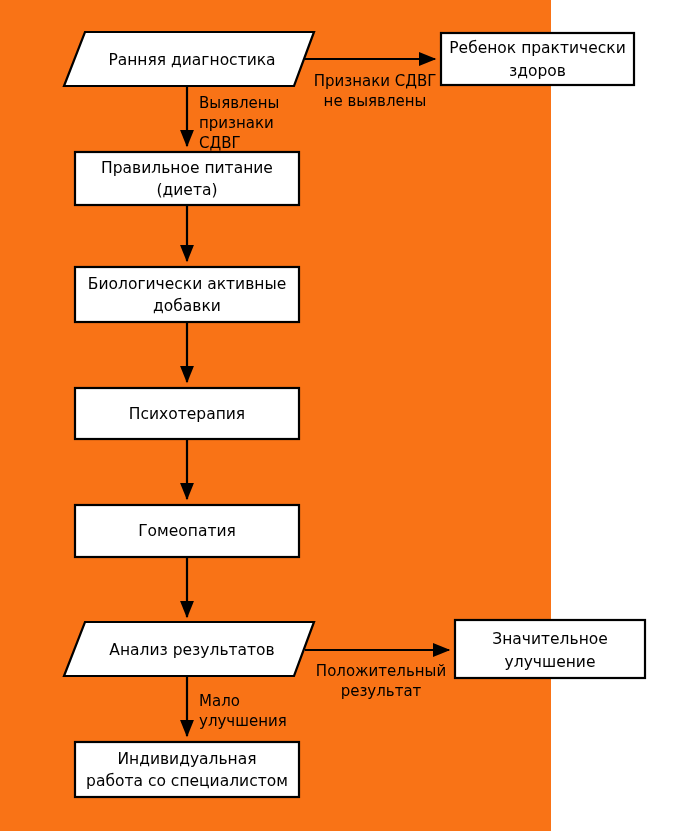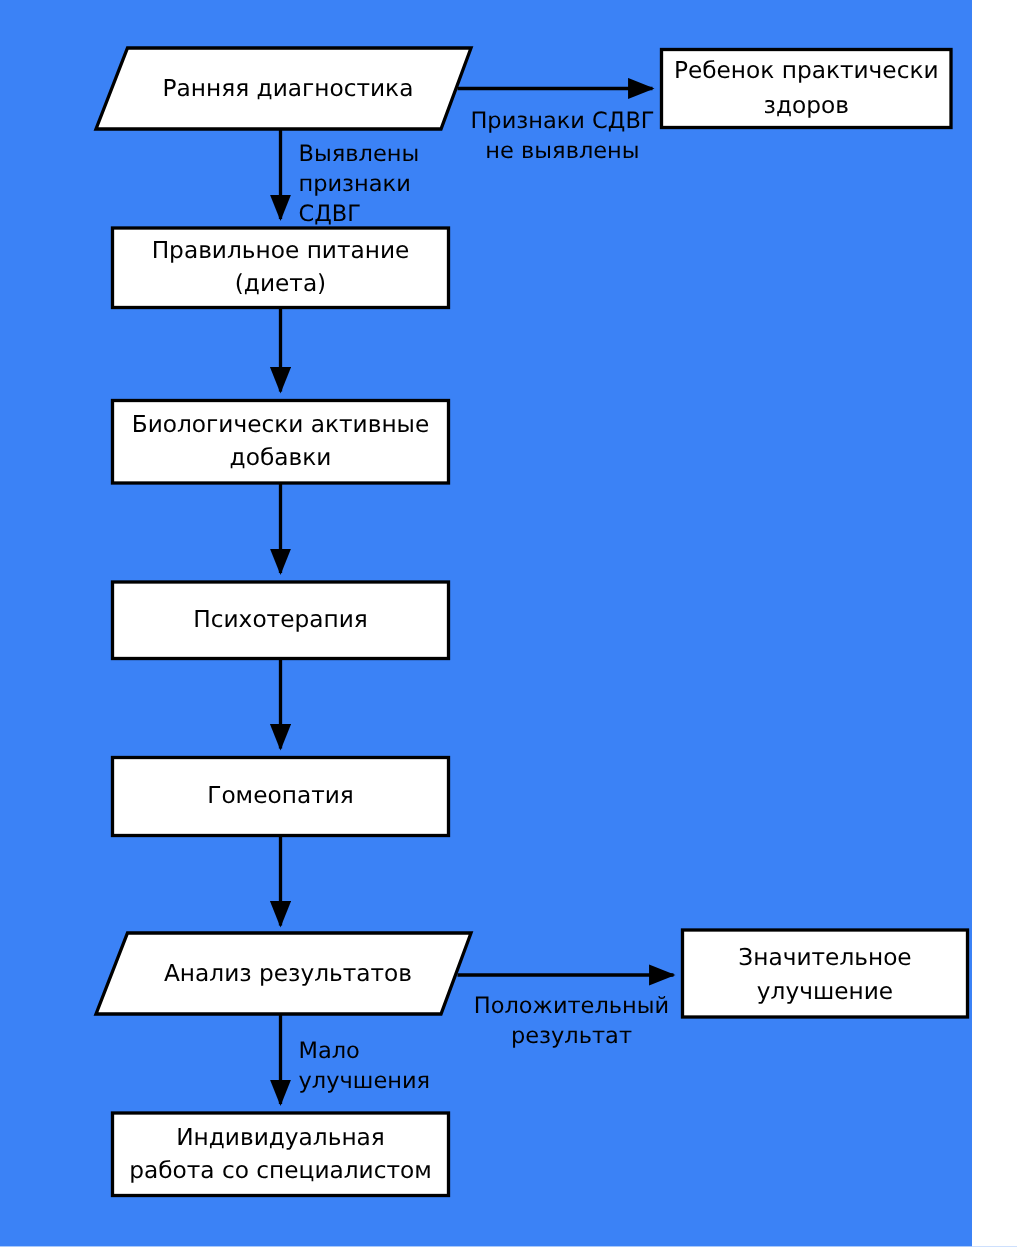--- a/index.html
+++ b/index.html
@@ -8,23 +8,23 @@
     background: #ffffff;
   }
   body {
     width: 683px;
     height: 831px;
     font-family: "DejaVu Sans", sans-serif;
     overflow: hidden;
   }
   #flowchart-root {
     position: relative;
-    width: 648px;
+    width: 551px;
     height: 831px;
-    background: #3b82f6;
+    background: #f97316;
   }
   svg#flow-svg {
     display: block;
     width: 683px;
     height: 831px;
   }
   .node-shape {
     fill: #ffffff;
     stroke: #000000;
     stroke-width: 2.2;

